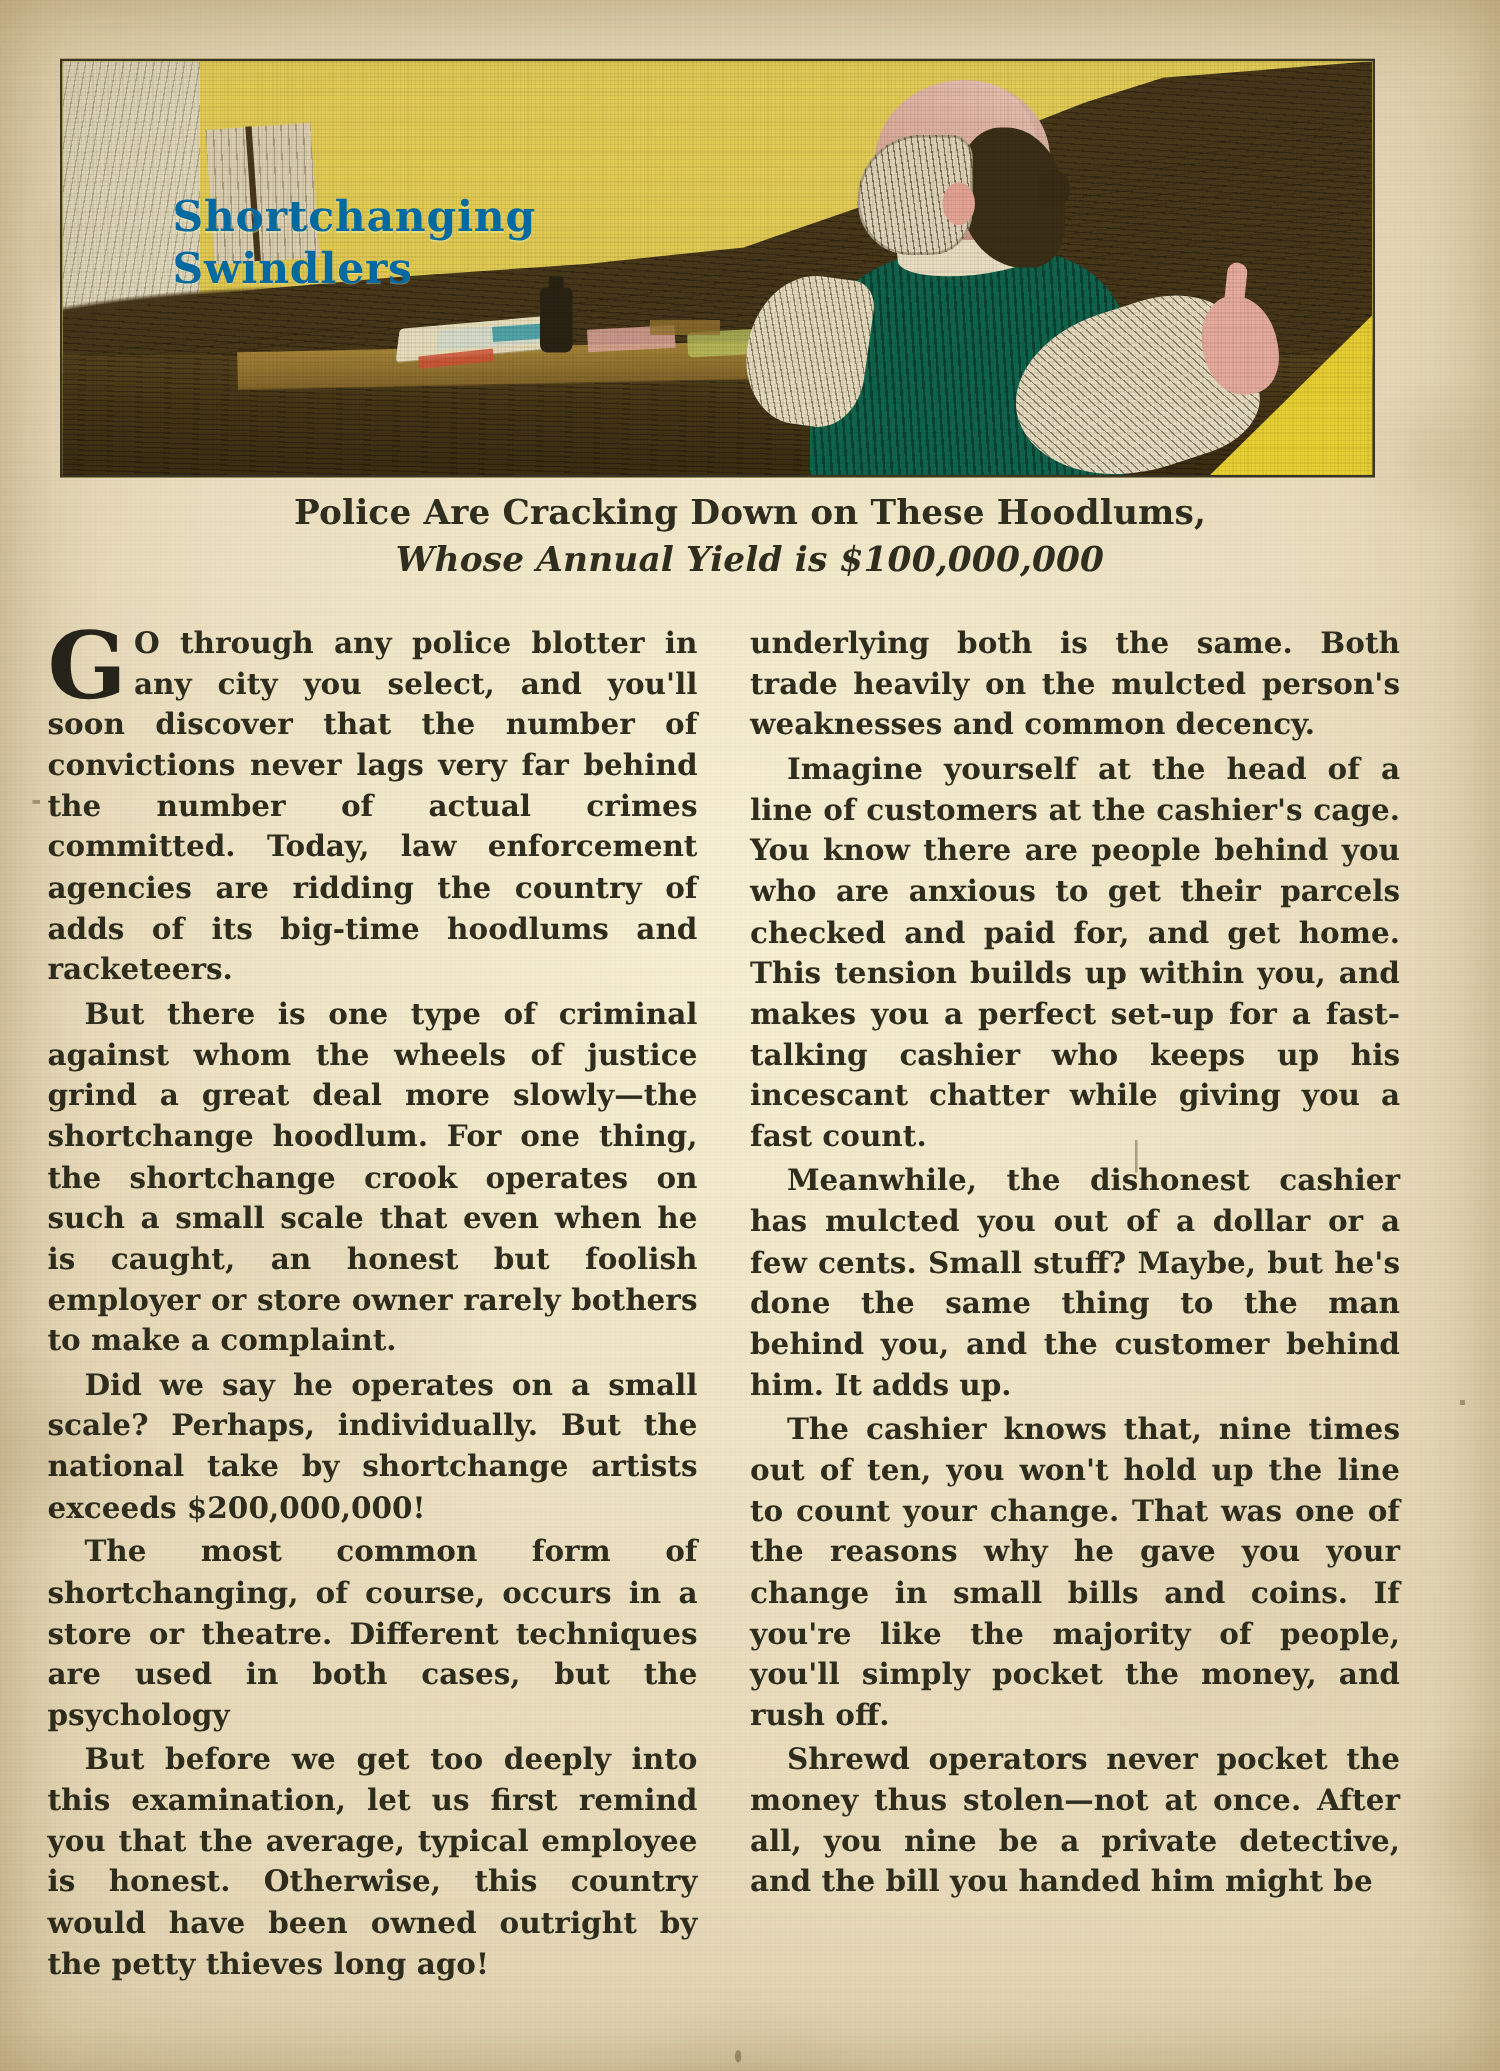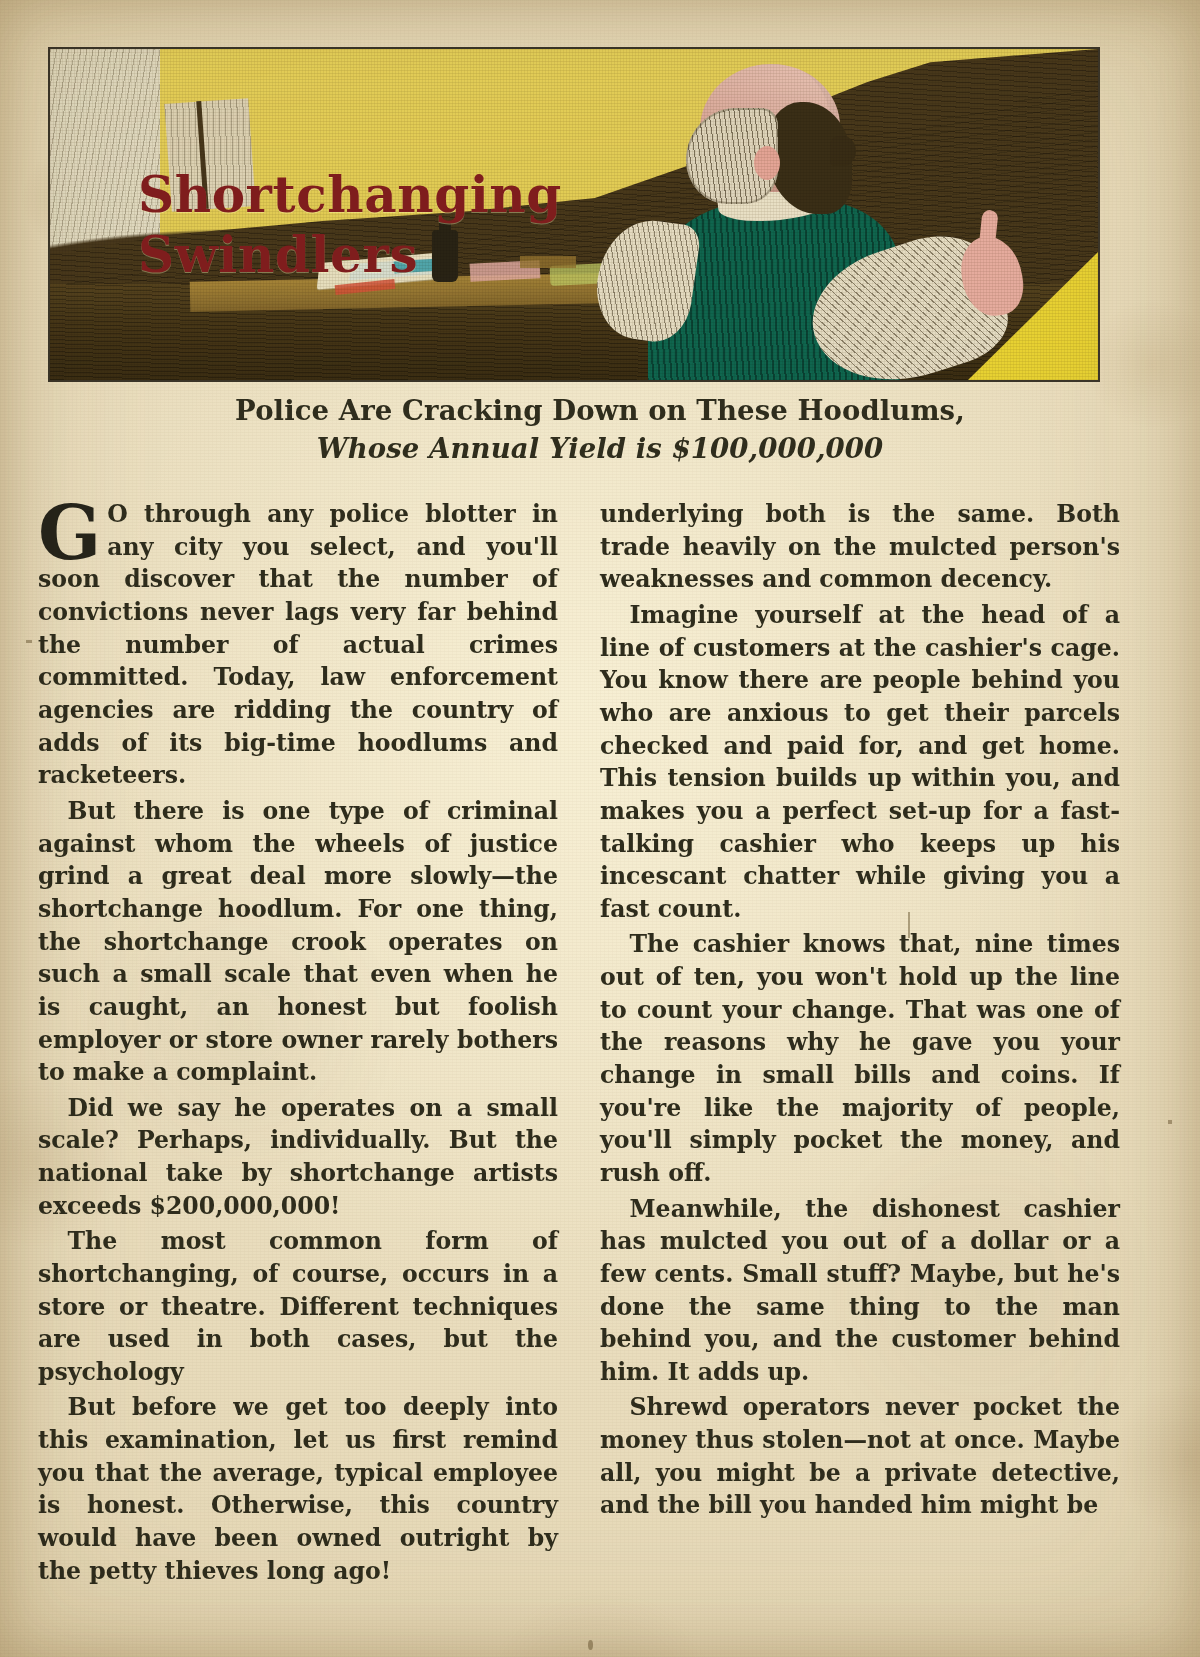--- a/index.html
+++ b/index.html
@@ -179,21 +179,21 @@
     background:linear-gradient(160deg,rgba(196,168,96,.55),rgba(150,126,68,.35));}
   #illograin{position:absolute;inset:0;opacity:.30;mix-blend-mode:multiply;
     background-image:
       repeating-linear-gradient(0deg,rgba(90,70,30,.35) 0 1px,rgba(0,0,0,0) 1px 3px),
       repeating-linear-gradient(90deg,rgba(90,70,30,.25) 0 1px,rgba(0,0,0,0) 1px 3px);}
 
   
   #illo-title{
     position:absolute;left:88px;top:82px;width:520px;z-index:6;
     font-family:"DejaVu Serif", serif;
-    font-size:50px;line-height:1.20;color:#7f1d1d;letter-spacing:.6px;
+    font-size:34px;line-height:1.20;color:#0369a1;letter-spacing:.6px;
     text-shadow:0 1px 0 rgba(255,255,190,.35);
   }
   #illo-title .l2{display:block;}
 
   
   #deck{
     position:absolute;left:0;right:0;top:392px;text-align:center;
     font-family:"DejaVu Serif", serif;font-weight:bold;
     font-size:27.5px;line-height:1.38;color:#2f2d1d;letter-spacing:.1px;
   }
@@ -320,23 +320,23 @@
   <div class="col">
     <p class="noind"><span class="dropcap">G</span><span>O through any police blotter in any city you select, and you'll soon discover that the number of convictions never lags very far behind the number of actual crimes committed. Today, law enforcement agencies are ridding the country of adds of its big-time hoodlums and racketeers.</span></p>
     <p><span>But there is one type of criminal against whom the wheels of justice grind a great deal more slowly—the shortchange hoodlum. For one thing, the shortchange crook operates on such a small scale that even when he is caught, an honest but foolish employer or store owner rarely bothers to make a complaint.</span></p>
     <p><span>Did we say he operates on a small scale? Perhaps, individually. But the national take by shortchange artists exceeds $200,000,000!</span></p>
     <p><span>The most common form of shortchanging, of course, occurs in a store or theatre. Different techniques are used in both cases, but the psychology</span></p>
     <p><span>But before we get too deeply into this examination, let us first remind you that the average, typical employee is honest. Otherwise, this country would have been owned outright by the petty thieves long ago!</span></p>
   </div>
   <div class="col">
     <p class="noind"><span>underlying both is the same. Both trade heavily on the mulcted person's weaknesses and common decency.</span></p>
     <p><span>Imagine yourself at the head of a line of customers at the cashier's cage. You know there are people behind you who are anxious to get their parcels checked and paid for, and get home. This tension builds up within you, and makes you a perfect set-up for a fast-talking cashier who keeps up his incescant chatter while giving you a fast count.</span></p>
+    <p><span>Meanwhile, the dishonest cashier has mulcted you out of a dollar or a few cents. Small stuff? Maybe, but he's done the same thing to the man behind you, and the customer behind him. It adds up.</span></p>
     <p><span>The cashier knows that, nine times out of ten, you won't hold up the line to count your change. That was one of the reasons why he gave you your change in small bills and coins. If you're like the majority of people, you'll simply pocket the money, and rush off.</span></p>
-    <p><span>Meanwhile, the dishonest cashier has mulcted you out of a dollar or a few cents. Small stuff? Maybe, but he's done the same thing to the man behind you, and the customer behind him. It adds up.</span></p>
-    <p><span>Shrewd operators never pocket the money thus stolen—not at once. Maybe all, you might be a private detective, and the bill you handed him might be</span></p>
+    <p><span>Shrewd operators never pocket the money thus stolen—not at once. After all, you nine be a private detective, and the bill you handed him might be</span></p>
   </div>
 </div>
 
 <div class="spec" style="left:908px;top:912px;width:2px;height:26px;"></div>
 <div class="spec" style="left:26px;top:640px;width:6px;height:3px;"></div>
 <div class="spec" style="left:1168px;top:1120px;width:4px;height:4px;"></div>
 <div class="spec" style="left:588px;top:1640px;width:5px;height:10px;border-radius:50%;"></div>
 
 <div id="inkveil"></div>
 <div id="edgedark"></div>

